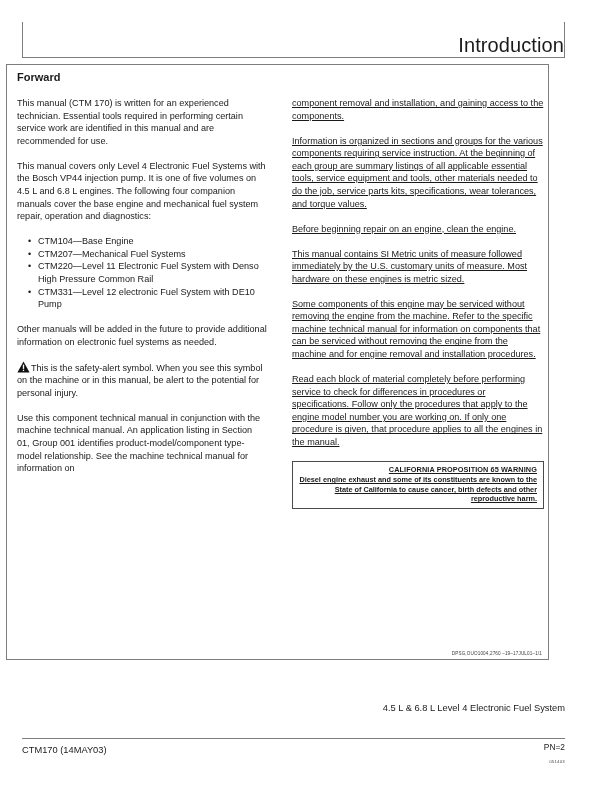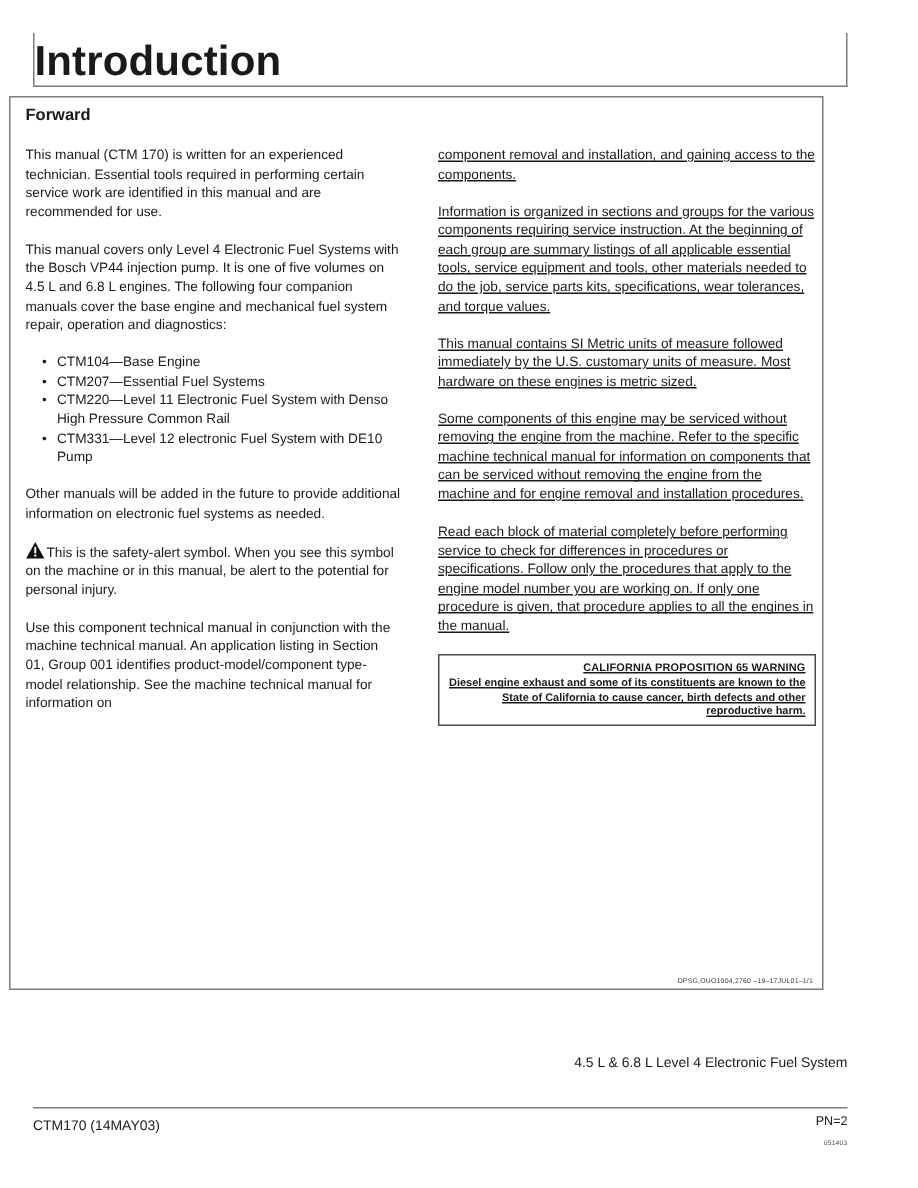--- a/index.html
+++ b/index.html
@@ -33,23 +33,23 @@
     border-left: 1px solid #7d7d7d;
     border-right: 1px solid #7d7d7d;
     border-bottom: 1px solid #7d7d7d;
     box-sizing: border-box;
   }
   .title-text {
     position: absolute;
     left: 0;
     right: 0;
     bottom: 2px;
-    text-align: left;
-    font-size: 28px;
-    font-weight: bold;
+    text-align: right;
+    font-size: 20px;
+    font-weight: normal;
     letter-spacing: 0.1px;
     line-height: 1;
   }
 
   
   .content-frame {
     position: absolute;
     left: 6px;
     top: 64px;
     width: 543px;
@@ -203,39 +203,40 @@
     <div class="section-head">Forward</div>
 
     <div class="columns">
 
       <div class="col col-left">
         <p class="para">This manual (CTM 170) is written for an experienced technician. Essential tools required in performing certain service work are identified in this manual and are recommended for use.</p>
         <p class="para">This manual covers only Level 4 Electronic Fuel Systems with the Bosch VP44 injection pump. It is one of five volumes on 4.5 L and 6.8 L engines. The following four companion manuals cover the base engine and mechanical fuel system repair, operation and diagnostics:</p>
 
         <ul class="manual-list">
           <li>CTM104—Base Engine</li>
-          <li>CTM207—Essential Fuel Systems</li>
+          <li>CTM207—Mechanical Fuel Systems</li>
           <li>CTM220—Level 11 Electronic Fuel System with Denso High Pressure Common Rail</li>
           <li>CTM331—Level 12 electronic Fuel System with DE10 Pump</li>
         </ul>
 
         <p class="para">Other manuals will be added in the future to provide additional information on electronic fuel systems as needed.</p>
 
         <p class="para alert-para"><span class="alert-icon"><svg width="13" height="12" viewBox="0 0 13 12" xmlns="http://www.w3.org/2000/svg">
                 <polygon points="6.5,0.4 12.6,11.4 0.4,11.4" fill="#111111"></polygon>
                 <rect x="5.85" y="3.6" width="1.3" height="4.3" fill="#ffffff"></rect>
                 <rect x="5.85" y="8.7" width="1.3" height="1.35" fill="#ffffff"></rect>
               </svg></span><span>This is the safety-alert symbol. When you see this symbol on the machine or in this manual, be alert to the potential for personal injury.</span></p>
 
         <p class="para">Use this component technical manual in conjunction with the machine technical manual. An application listing in Section 01, Group 001 identifies product-model/component type-model relationship. See the machine technical manual for information on</p>
       </div>
 
       <div class="col col-right">
         <p class="para">component removal and installation, and gaining access to the components.</p>
         <p class="para">Information is organized in sections and groups for the various components requiring service instruction. At the beginning of each group are summary listings of all applicable essential tools, service equipment and tools, other materials needed to do the job, service parts kits, specifications, wear tolerances, and torque values.</p>
+        <p class="para">Before beginning repair on an engine, clean the engine.</p>
         <p class="para">This manual contains SI Metric units of measure followed immediately by the U.S. customary units of measure. Most hardware on these engines is metric sized.</p>
         <p class="para">Some components of this engine may be serviced without removing the engine from the machine. Refer to the specific machine technical manual for information on components that can be serviced without removing the engine from the machine and for engine removal and installation procedures.</p>
         <p class="para">Read each block of material completely before performing service to check for differences in procedures or specifications. Follow only the procedures that apply to the engine model number you are working on. If only one procedure is given, that procedure applies to all the engines in the manual.</p>
 
         <div class="ca-box">
           <p class="ca-title">CALIFORNIA PROPOSITION 65 WARNING</p>
           <p class="ca-body">Diesel engine exhaust and some of its constituents are known to the State of California to cause cancer, birth defects and other reproductive harm.</p>
         </div>
       </div>
 

